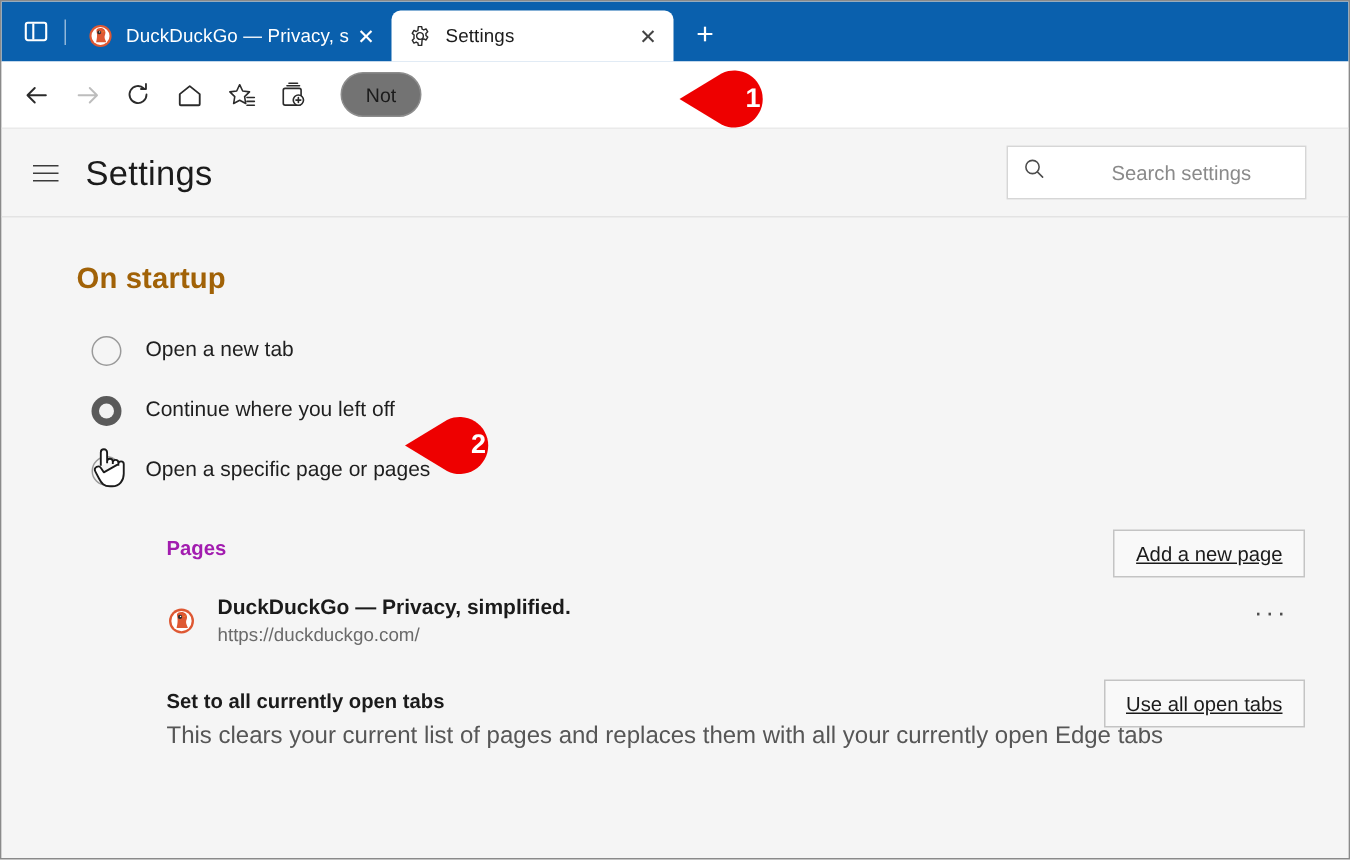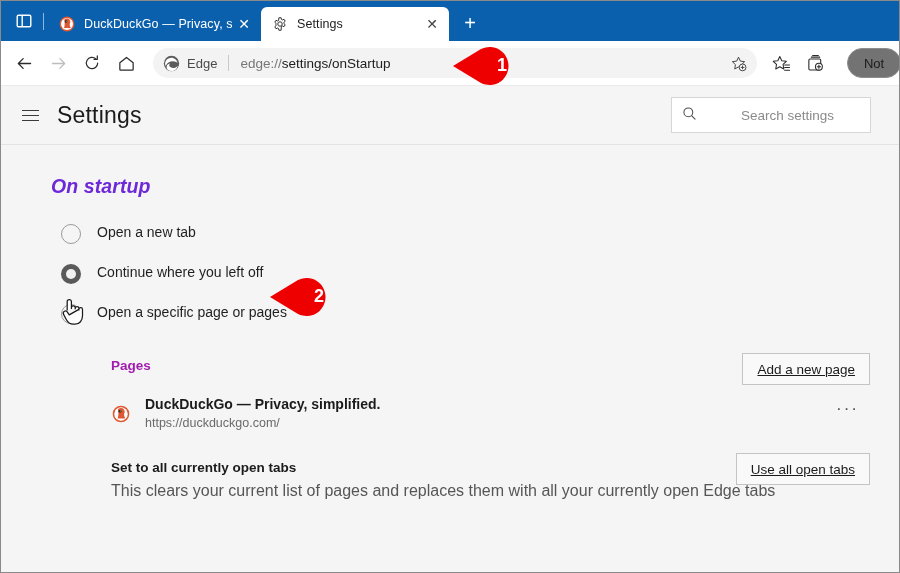--- a/index.html
+++ b/index.html
@@ -265,25 +265,24 @@
   }
 
   .content {
     padding: 30px 28px 0 50px;
     box-sizing: border-box;
     position: relative;
     height: 100%;
   }
   .section-title {
     font-size: 19.5px;
-    color: #6d28d9;
+    color: #a16207;
     font-weight: 600;
     margin: 0 0 26px 0;
     letter-spacing: .1px;
-    font-style: italic;
   }
 
   .radio-row {
     display: flex;
     align-items: flex-start;
     height: 40px;
     position: relative;
     padding-left: 10px;
   }
   .radio {
@@ -496,39 +495,20 @@
         <path d="M15.9 2.2v3.7h-3.7" stroke="currentColor" stroke-width="1.35" stroke-linecap="round" stroke-linejoin="round"></path>
       </svg>
     </div>
 
     <div class="nav-btn">
       <svg width="19" height="19" viewBox="0 0 20 20" fill="none">
         <path d="M3 9.2L10 3.6l7 5.6v7.1a.7.7 0 0 1-.7.7H3.7a.7.7 0 0 1-.7-.7V9.2z" stroke="currentColor" stroke-width="1.3" stroke-linejoin="round"></path>
       </svg>
     </div>
 
-    <div class="omnibox">
-      <span class="omnibox-edge-chip">
-        <svg width="17" height="17" viewBox="0 0 20 20">
-          <circle cx="10" cy="10" r="9" fill="#5b5b5b"></circle>
-          <path d="M3.4 12.6c1.2-3.3 4.3-5.3 8.1-5.3 2.6 0 4.6 1 5.6 2.1-.5-3.6-3.6-6.3-7.3-6.3A7.5 7.5 0 0 0 2.4 10c0 .9.3 1.8.6 2.6h.4z" fill="#ffffff"></path>
-          <path d="M17.2 12.5c-1 1.6-3.3 2.7-5.6 2.7-2.5 0-4.3-1.2-4.3-3 0-1 .5-1.7 1-2.1-2.6.4-4.1 2.2-4.1 4.3 0 2.6 2.6 4.5 5.9 4.5 3.5 0 6.4-2.6 7.1-6.4z" fill="#ffffff"></path>
-        </svg>
-      </span>
-      <span class="edge-label">Edge</span>
-      <span class="omni-sep"></span>
-      <span class="url-text"><span>edge://</span><b>settings/onStartup</b></span>
-      <span class="omni-star">
-        <svg width="17" height="17" viewBox="0 0 20 20" fill="none">
-          <path d="M10 2.6l2.2 4.6 5 .7-3.6 3.5.85 5-4.45-2.35L5.55 16.4l.85-5L2.8 7.9l5-.7L10 2.6z" stroke="currentColor" stroke-width="1.1" stroke-linejoin="round"></path>
-          <circle cx="14.8" cy="14.6" r="4" fill="#ffffff" stroke="currentColor" stroke-width="1.1"></circle>
-          <path d="M14.8 12.8v3.6M13 14.6h3.6" stroke="currentColor" stroke-width="1.1" stroke-linecap="round"></path>
-        </svg>
-      </span>
-    </div>
 
     <div class="tb-icon">
       <svg width="19" height="19" viewBox="0 0 20 20" fill="none">
         <path d="M8.2 2.6l2.1 4.4 4.8.65-3.45 3.35.8 4.8L8.2 13.5 3.95 15.8l.8-4.8L1.3 7.65l4.8-.65L8.2 2.6z" stroke="currentColor" stroke-width="1.1" stroke-linejoin="round"></path>
         <path d="M13.3 11.6h5.2M13.3 14.3h5.2M13.3 17h5.2" stroke="currentColor" stroke-width="1.1" stroke-linecap="round"></path>
       </svg>
     </div>
 
     <div class="tb-icon">
       <svg width="19" height="19" viewBox="0 0 20 20" fill="none">

